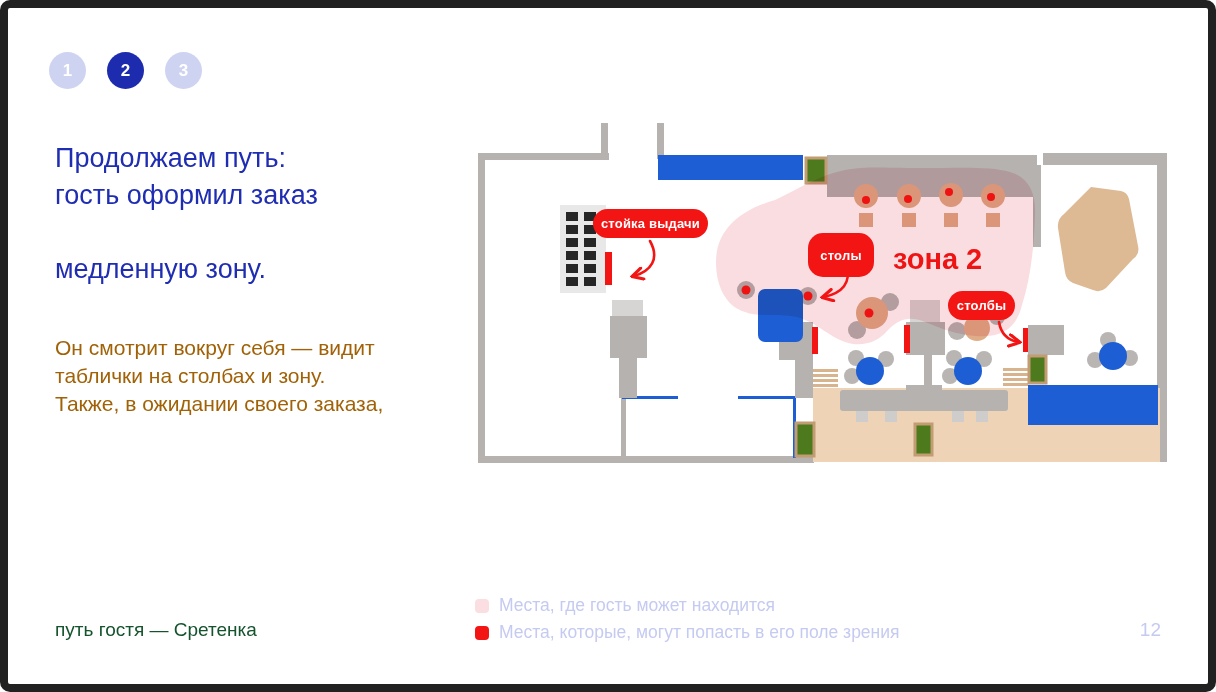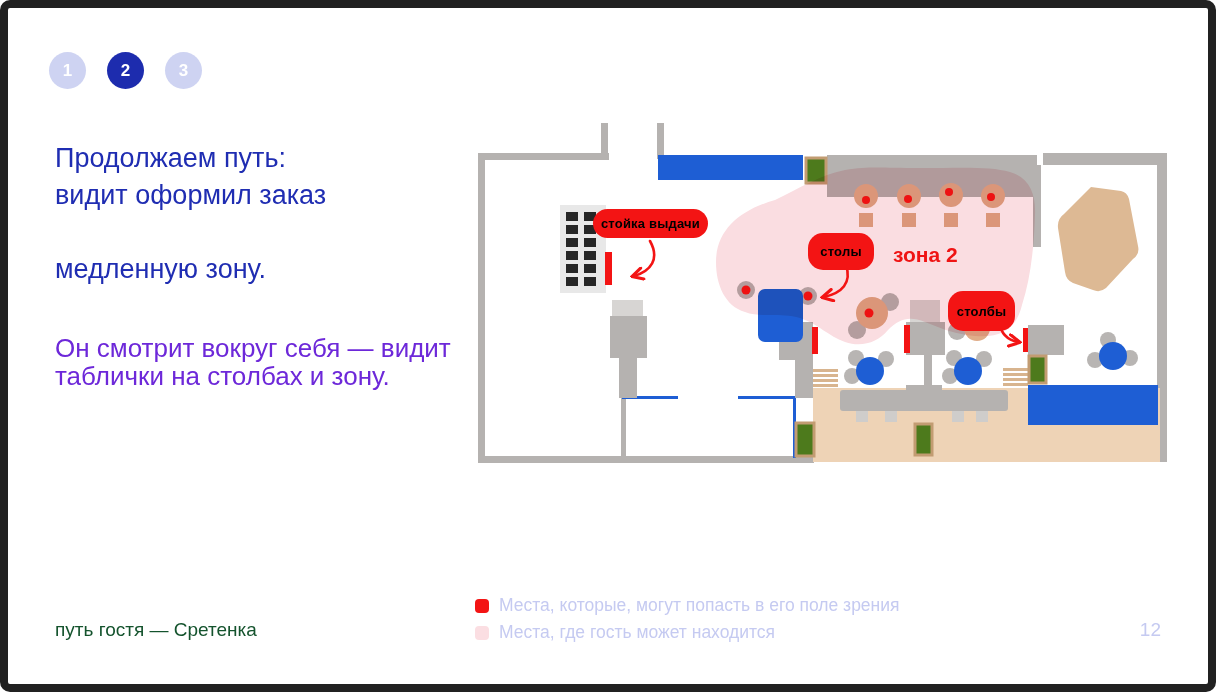--- a/index.html
+++ b/index.html
@@ -12,31 +12,31 @@
 
   
   .steps{position:absolute;left:49px;top:52px;display:flex;gap:21px;z-index:5;}
   .step{width:37px;height:37px;border-radius:50%;background:#ced3f2;color:#ffffff;
         font-weight:bold;font-size:17px;display:flex;align-items:center;justify-content:center;cursor:pointer;}
   .step.active{background:#1d2cae;}
 
   
   .headline{position:absolute;left:55px;top:140px;font-size:27px;line-height:37px;color:#1f2db2;z-index:5;}
   .headline .b{font-weight:normal;}
-  .bodytext{position:absolute;left:55px;top:334px;font-size:26px;line-height:28px;color:#6d28d9;z-index:5;}
+  .bodytext{position:absolute;left:55px;top:334px;font-size:21px;line-height:28px;color:#a16207;z-index:5;}
 
   
   .plan-svg{position:absolute;left:455px;top:110px;z-index:1;}
-  .pill{position:absolute;background:#f31414;color:#000000;font-weight:bold;font-size:13px;
+  .pill{position:absolute;background:#f31414;color:#ffffff;font-weight:bold;font-size:13px;
         display:flex;align-items:center;justify-content:center;border-radius:15px;z-index:10;
         letter-spacing:.2px;}
   .pill-pickup{left:593px;top:209px;width:115px;height:29px;}
-  .pill-tables{left:808px;top:233px;width:66px;height:37px;}
-  .pill-pillars{left:948px;top:291px;width:67px;height:40px;}
-  .zone-label{position:absolute;left:893px;top:243px;color:#ef1414;font-weight:bold;font-size:21px;z-index:9;}
+  .pill-tables{left:808px;top:233px;width:66px;height:44px;}
+  .pill-pillars{left:948px;top:291px;width:67px;height:29px;}
+  .zone-label{position:absolute;left:893px;top:243px;color:#ef1414;font-weight:bold;font-size:29px;z-index:9;}
 
   
   .legend{position:absolute;left:475px;top:592px;z-index:5;}
   .legend-row{display:flex;align-items:center;gap:10px;height:27px;}
   .legend-swatch{width:14px;height:14px;border-radius:4px;flex:0 0 auto;}
   .swatch-pink{background:#fbdee2;}
   .swatch-red{background:#f31414;}
   .legend-text{font-size:17.5px;color:#c5caf1;}
 
   
@@ -49,29 +49,29 @@
 <div class="frame"></div>
 
 <div class="steps">
   <div class="step">1</div>
   <div class="step active">2</div>
   <div class="step">3</div>
 </div>
 
 <div class="headline">
   <span class="b">Продолжаем путь:</span><br>
-  <span>видит оформил заказ</span><br>
+  <span>гость оформил заказ</span><br>
   <br>
   <span class="b">медленную</span><span> зону.</span>
 </div>
 
 <div class="bodytext">
   <span>Он смотрит вокруг себя — видит</span><br>
   <span>таблички на столбах и зону.</span><br>
-  <br>
+  <span>Также, в ожидании своего заказа,</span><br>
 </div>
 
 <svg class="plan-svg" width="720" height="365" viewBox="455 110 720 365" xmlns="http://www.w3.org/2000/svg">
   <defs>
     <marker id="ah" viewBox="0 0 10 10" refX="7.5" refY="5" markerWidth="5.5" markerHeight="5.5" orient="auto-start-reverse">
       <path d="M1.5 1 L9 5 L1.5 9" fill="none" stroke="#f31414" stroke-width="2.2" stroke-linecap="round"></path>
     </marker>
   </defs>
 
   <g fill="#b5b2b0">
@@ -227,23 +227,23 @@
   </g>
 </svg>
 
 <div class="pill pill-pickup">стойка выдачи</div>
 <div class="pill pill-tables">столы</div>
 <div class="pill pill-pillars">столбы</div>
 <div class="zone-label">зона 2</div>
 
 <div class="legend">
   <div class="legend-row">
+    <span class="legend-swatch swatch-pink"></span>
+    <span class="legend-text">Места, где гость может находится</span>
+  </div>
+  <div class="legend-row">
     <span class="legend-swatch swatch-red"></span>
     <span class="legend-text">Места, которые, могут попасть в его поле зрения</span>
   </div>
-  <div class="legend-row">
-    <span class="legend-swatch swatch-pink"></span>
-    <span class="legend-text">Места, где гость может находится</span>
-  </div>
 </div>
 
 <div class="footer-left">путь гостя — Сретенка</div>
 <div class="page-num">12</div>
 
 </body></html>

